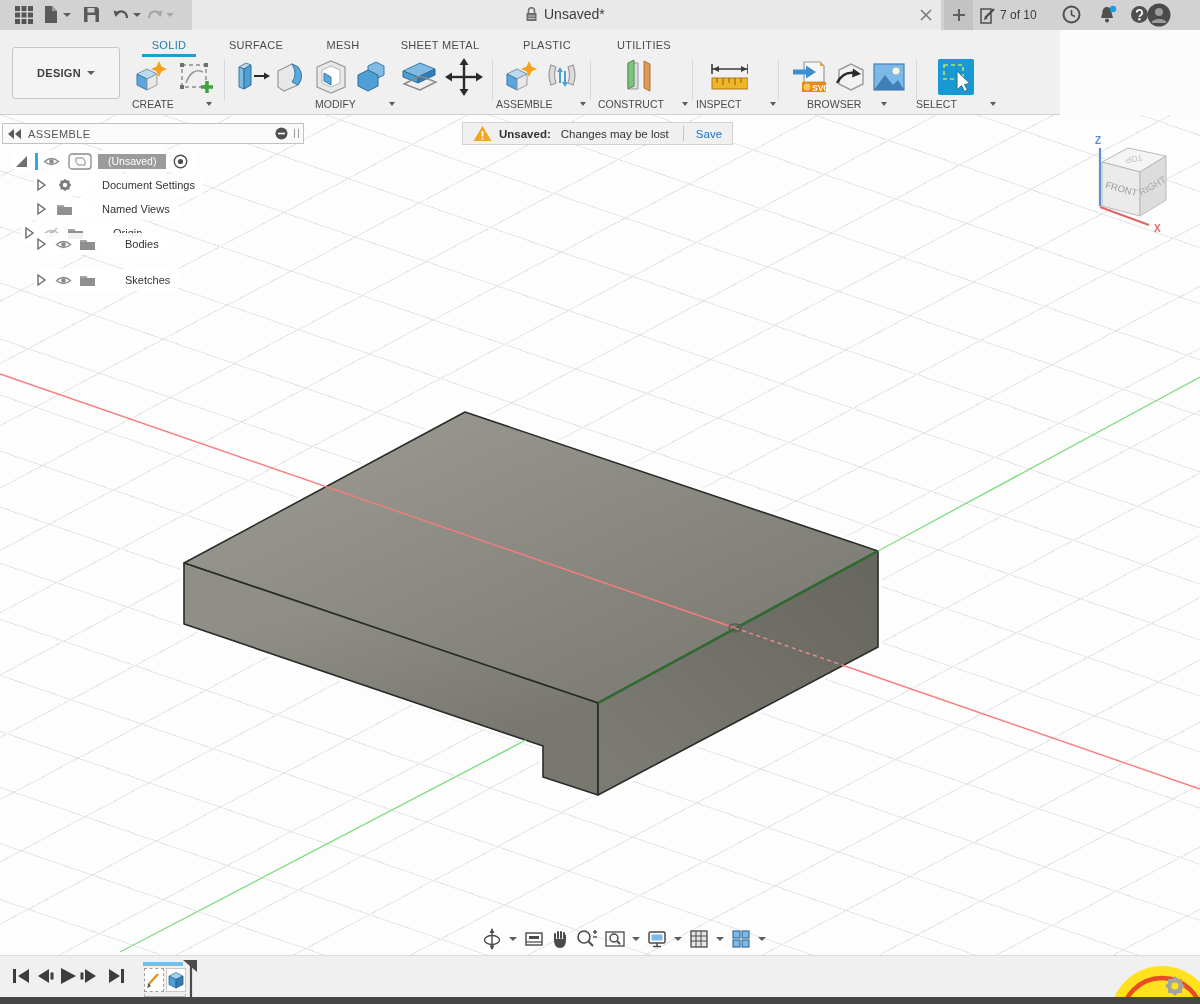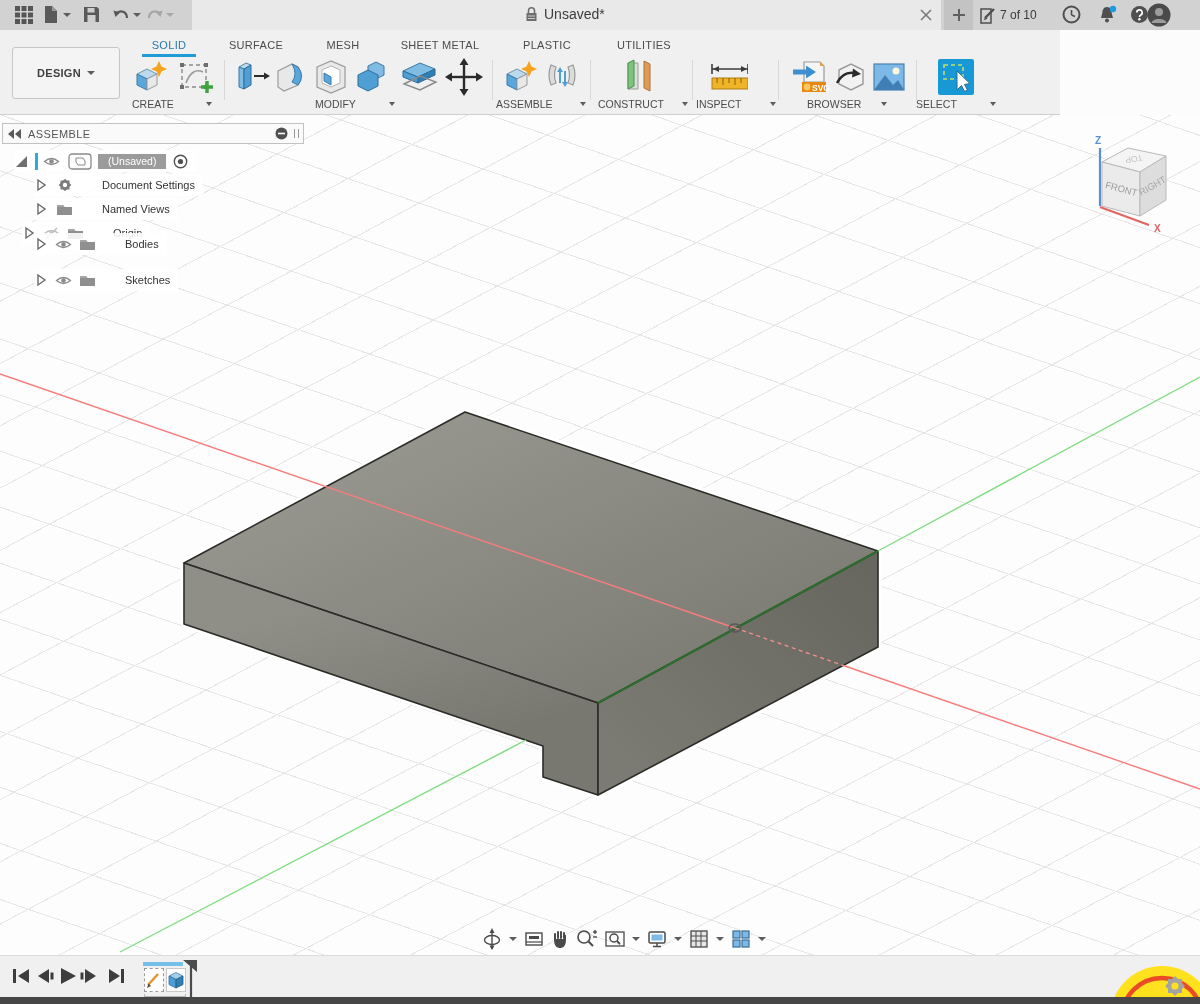--- a/index.html
+++ b/index.html
@@ -469,20 +469,31 @@
           <circle cx="8.5" cy="6.5" r="2.3" fill="#8a8a8a"></circle>
         </svg>
       <svg width="17" height="13" style="margin-left:7px">
           <path d="M1,2 L7,2 L8.5,4 L16,4 L16,12 L1,12 Z" fill="#8f8f8f"></path>
           <path d="M1,2 L7,2 L8.5,4 L1,4 Z" fill="#a5a5a5"></path>
         </svg>
       <span class="b-label">Sketches</span>
     </div>
   </div>
 
+  <div class="warnbar">
+    <svg width="19" height="17">
+        <polygon points="9.5,1 18.5,16 0.5,16" fill="#f2a71b"></polygon>
+        <rect x="8.6" y="6" width="1.8" height="5.5" fill="#fff"></rect>
+        <rect x="8.6" y="12.8" width="1.8" height="1.8" fill="#fff"></rect>
+      </svg>
+    <span class="warn-label">Unsaved:</span>
+    <span class="warn-msg">Changes may be lost</span>
+    <div class="warn-div"></div>
+    <span class="warn-save">Save</span>
+  </div>
 
 
   <div class="navbar">
     <span class="nav-ico">
         <svg width="20" height="22">
           <ellipse cx="10" cy="12" rx="7.5" ry="4.5" fill="none" stroke="#4a4a4a" stroke-width="1.4"></ellipse>
           <line x1="10" y1="2" x2="10" y2="21" stroke="#4a4a4a" stroke-width="1.4"></line>
           <polygon points="10,0 7.5,5 12.5,5" fill="#4a4a4a"></polygon>
           <polygon points="10,22 7.5,17.5 12.5,17.5" fill="#4a4a4a"></polygon>
         </svg>

